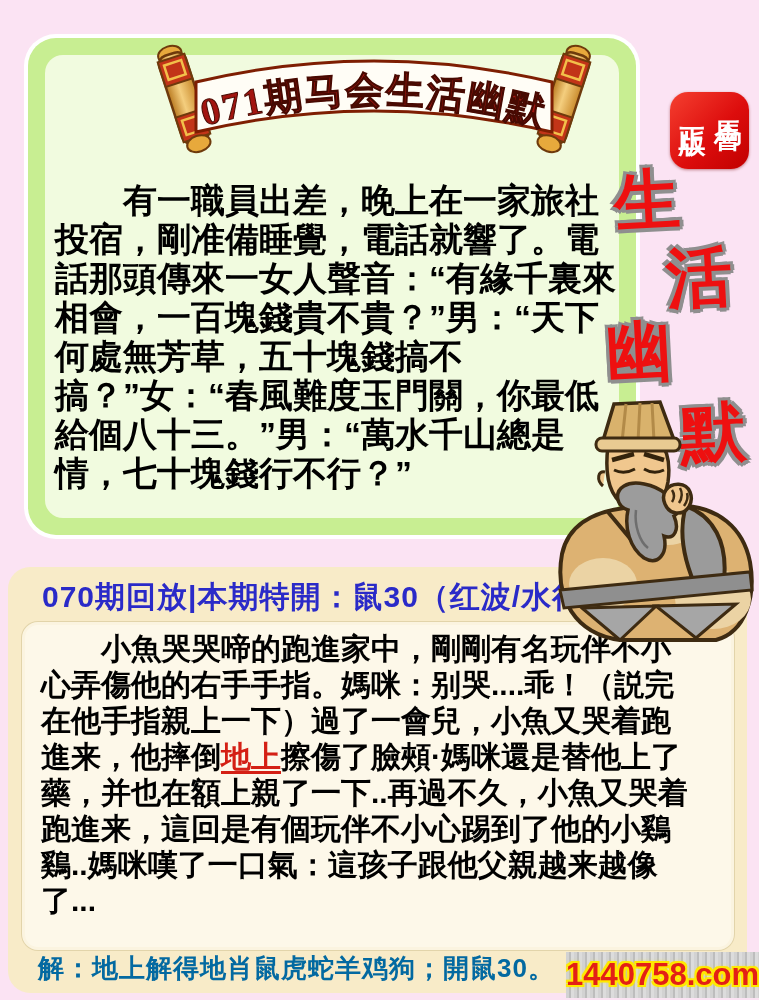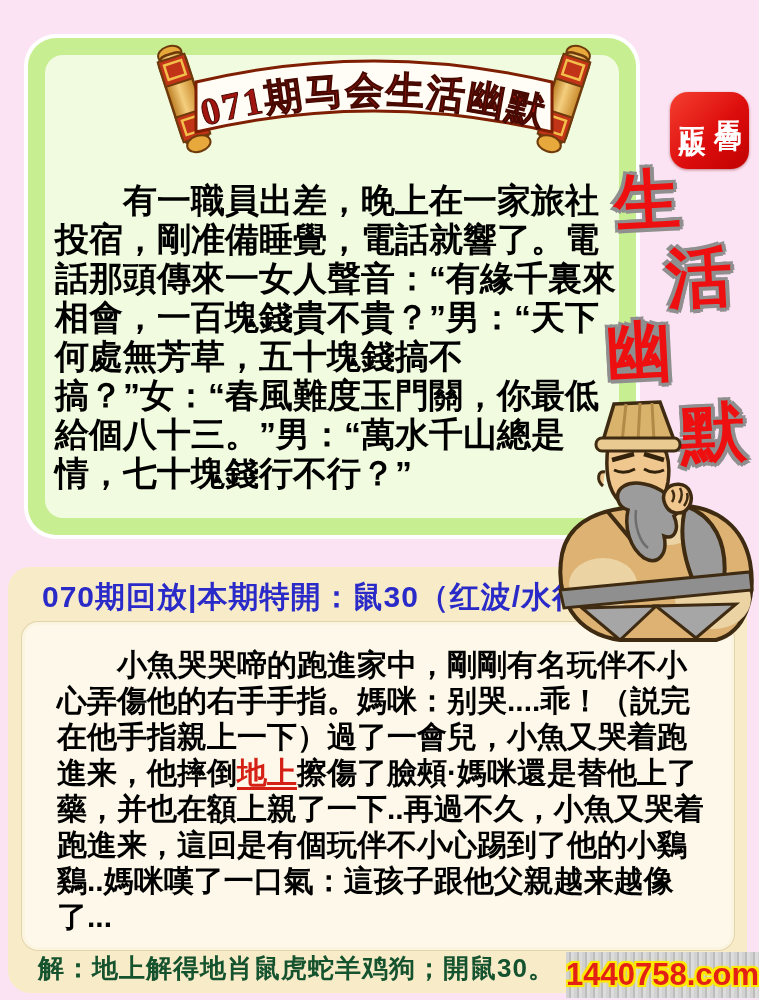--- a/index.html
+++ b/index.html
@@ -44,26 +44,26 @@
   .scholar-svg{position:absolute;left:548px;top:394px;width:211px;height:248px;z-index:7;}
 
   
   .panel-replay{position:absolute;left:8px;top:567px;width:739px;height:426px;
                 background:#f8ebc8;border-radius:22px;z-index:2;}
   .replay-header{margin:0;position:absolute;left:34px;top:10px;
                  font-size:30px;font-weight:bold;color:#2a2ac8;letter-spacing:1px;}
   .replay-box{position:absolute;left:14px;top:55px;width:706px;height:322px;
               background:#fdf8e9;border:3px solid #fbf4e0;border-radius:16px;
               box-shadow:0 0 0 1px #e2d4aa;}
-  .story-text{margin:16px;padding:6px 16px 0 16px;width:648px;
+  .story-text{margin:0;padding:6px 16px 0 16px;width:648px;
               font-size:30px;font-weight:bold;line-height:36px;color:#000;
               text-indent:2em;}
   .story-highlight{color:#d42015;text-decoration:underline;text-underline-offset:4px;}
   .solution-line{margin:0;position:absolute;left:30px;bottom:7px;
-                 font-size:26px;font-weight:bold;color:#14532d;letter-spacing:1px;}
+                 font-size:26px;font-weight:bold;color:#0369a1;letter-spacing:1px;}
 
   
   .watermark{position:absolute;left:566px;top:952px;width:193px;height:46px;z-index:9;
              background:repeating-linear-gradient(90deg,#d2d2d2 0 3px,#bdbdbd 3px 5px,#dcdcdc 5px 8px);
              display:flex;align-items:center;justify-content:center;}
   .watermark-text{font-size:31px;font-weight:bold;color:#e32016;letter-spacing:0;
              text-shadow:2px 2px 0 #ffe900,-2px -2px 0 #ffe900,2px -2px 0 #ffe900,
                          -2px 2px 0 #ffe900,0 0 5px #ffe900;}
 </style>
 </head>

